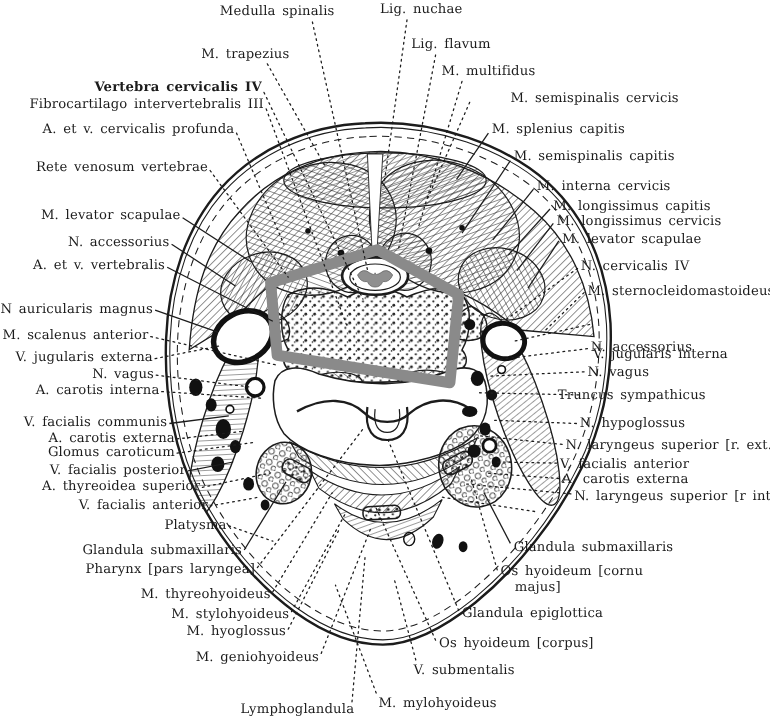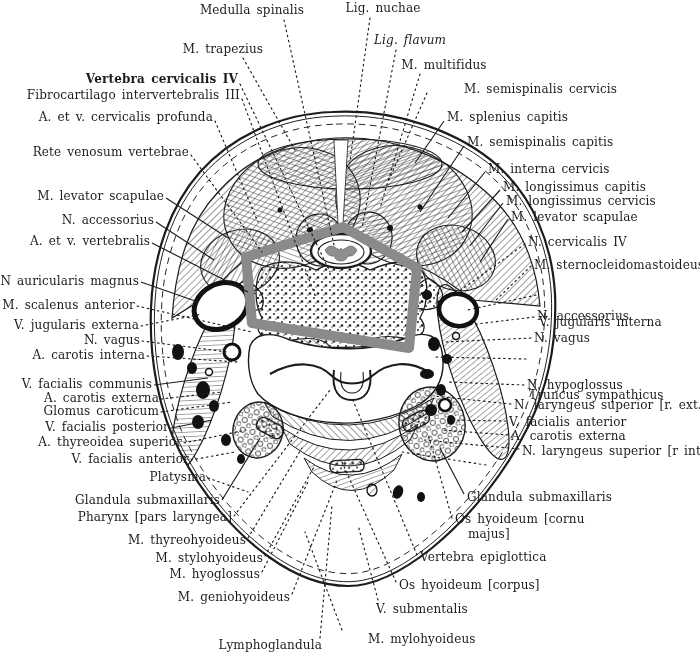--- a/index.html
+++ b/index.html
@@ -189,21 +189,21 @@
         <line x1="464" y1="146" x2="420" y2="212" class="leader solid"></line>
         <line x1="444" y1="121" x2="415" y2="163" class="leader solid"></line>
         <line x1="427" y1="93" x2="388" y2="182" class="leader dotted"></line>
       </g>
   </svg>
 
   <div id="label-layer">
       <div class="fig-label" style="left: 252px; top: 10px; transform: translate(-50%, -50%);">Medulla spinalis</div>
       <div class="fig-label" style="left: 383px; top: 8px; transform: translate(-50%, -50%);">Lig. nuchae</div>
       <div class="fig-label" style="left: 223px; top: 49px; transform: translate(-50%, -50%);">M. trapezius</div>
-      <div class="fig-label" style="left: 410px; top: 40px; transform: translate(-50%, -50%); font-style: italic;">Lig. flavum</div>
+      <div class="fig-label" style="left: 410px; top: 40px; transform: translate(-50%, -50%);">Lig. flavum</div>
       <div class="fig-label" style="left: 444px; top: 65px; transform: translate(-50%, -50%);">M. multifidus</div>
       <div class="fig-label bold" style="left: 238px; top: 79px; transform: translate(-100%, -50%);">Vertebra cervicalis IV</div>
       <div class="fig-label" style="left: 240px; top: 95px; transform: translate(-100%, -50%);">Fibrocartilago intervertebralis III</div>
       <div class="fig-label" style="left: 213px; top: 117px; transform: translate(-100%, -50%);">A. et v. cervicalis profunda</div>
       <div class="fig-label" style="left: 189px; top: 152px; transform: translate(-100%, -50%);">Rete venosum vertebrae</div>
       <div class="fig-label" style="left: 164px; top: 196px; transform: translate(-100%, -50%);">M. levator scapulae</div>
       <div class="fig-label" style="left: 154px; top: 220px; transform: translate(-100%, -50%);">N. accessorius</div>
       <div class="fig-label" style="left: 150px; top: 241px; transform: translate(-100%, -50%);">A. et v. vertebralis</div>
       <div class="fig-label" style="left: 139px; top: 281px; transform: translate(-100%, -50%);">N auricularis magnus</div>
       <div class="fig-label" style="left: 135px; top: 305px; transform: translate(-100%, -50%);">M. scalenus anterior</div>
@@ -217,33 +217,33 @@
       <div class="fig-label" style="left: 182px; top: 442px; transform: translate(-100%, -50%);">A. thyreoidea superior</div>
       <div class="fig-label" style="left: 189px; top: 459px; transform: translate(-100%, -50%);">V. facialis anterior</div>
       <div class="fig-label" style="left: 206px; top: 477px; transform: translate(-100%, -50%);">Platysma</div>
       <div class="fig-label" style="left: 220px; top: 500px; transform: translate(-100%, -50%);">Glandula submaxillaris</div>
       <div class="fig-label" style="left: 232px; top: 517px; transform: translate(-100%, -50%);">Pharynx [pars laryngea]</div>
       <div class="fig-label" style="left: 246px; top: 540px; transform: translate(-100%, -50%);">M. thyreohyoideus</div>
       <div class="fig-label" style="left: 263px; top: 558px; transform: translate(-100%, -50%);">M. stylohyoideus</div>
       <div class="fig-label" style="left: 260px; top: 574px; transform: translate(-100%, -50%);">M. hyoglossus</div>
       <div class="fig-label" style="left: 290px; top: 597px; transform: translate(-100%, -50%);">M. geniohyoideus</div>
       <div class="fig-label" style="left: 322px; top: 645px; transform: translate(-100%, -50%);">Lymphoglandula</div>
-      <div class="fig-label" style="left: 344px; top: 639px; transform: translateY(-50%); margin-left: 24px;">M. mylohyoideus</div>
+      <div class="fig-label" style="left: 344px; top: 639px; transform: translateY(-50%);">M. mylohyoideus</div>
       <div class="fig-label" style="left: 376px; top: 609px; transform: translateY(-50%);">V. submentalis</div>
       <div class="fig-label" style="left: 399px; top: 585px; transform: translateY(-50%);">Os hyoideum [corpus]</div>
-      <div class="fig-label" style="left: 420px; top: 557px; transform: translateY(-50%);">Vertebra epiglottica</div>
+      <div class="fig-label" style="left: 420px; top: 557px; transform: translateY(-50%);">Glandula epiglottica</div>
       <div class="fig-label" style="left: 455px; top: 519px; transform: translateY(-50%);">Os hyoideum [cornu</div>
       <div class="fig-label" style="left: 468px; top: 534px; transform: translateY(-50%);">majus]</div>
       <div class="fig-label" style="left: 467px; top: 497px; transform: translateY(-50%);">Glandula submaxillaris</div>
       <div class="fig-label" style="left: 522px; top: 451px; transform: translateY(-50%);">N. laryngeus superior [r int.]</div>
       <div class="fig-label" style="left: 511px; top: 436px; transform: translateY(-50%);">A. carotis externa</div>
       <div class="fig-label" style="left: 509px; top: 422px; transform: translateY(-50%);">V. facialis anterior</div>
       <div class="fig-label" style="left: 514px; top: 405px; transform: translateY(-50%);">N. laryngeus superior [r. ext.]</div>
       <div class="fig-label" style="left: 527px; top: 385px; transform: translateY(-50%);">N. hypoglossus</div>
-      <div class="fig-label" style="left: 529px; top: 359px; transform: translateY(-50%); margin-top: 36px;">Truncus sympathicus</div>
+      <div class="fig-label" style="left: 507px; top: 359px; transform: translateY(-50%);">Truncus sympathicus</div>
       <div class="fig-label" style="left: 534px; top: 338px; transform: translateY(-50%);">N. vagus</div>
       <div class="fig-label" style="left: 537px; top: 316px; transform: translateY(-50%);">N. accessorius</div>
       <div class="fig-label" style="left: 539px; top: 294px; transform: translateY(-50%); margin-top: 28px;">V. jugularis interna</div>
       <div class="fig-label" style="left: 534px; top: 265px; transform: translateY(-50%);">M. sternocleidomastoideus</div>
       <div class="fig-label" style="left: 528px; top: 242px; transform: translateY(-50%);">N. cervicalis IV</div>
       <div class="fig-label" style="left: 511px; top: 217px; transform: translateY(-50%);">M. levator scapulae</div>
       <div class="fig-label" style="left: 506px; top: 201px; transform: translateY(-50%);">M. longissimus cervicis</div>
       <div class="fig-label" style="left: 503px; top: 187px; transform: translateY(-50%);">M. longissimus capitis</div>
       <div class="fig-label" style="left: 488px; top: 169px; transform: translateY(-50%);">M. interna cervicis</div>
       <div class="fig-label" style="left: 467px; top: 142px; transform: translateY(-50%);">M. semispinalis capitis</div>

